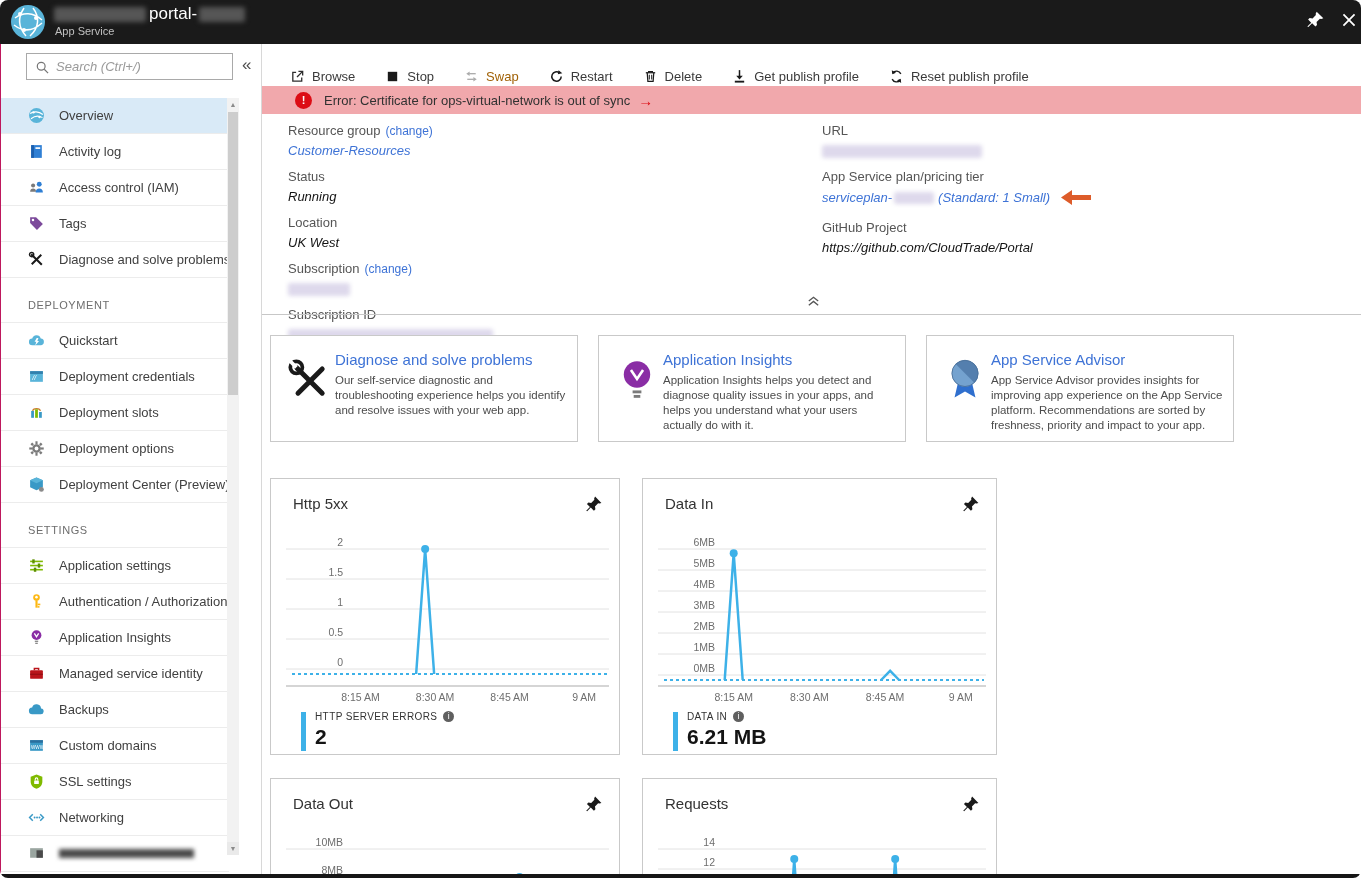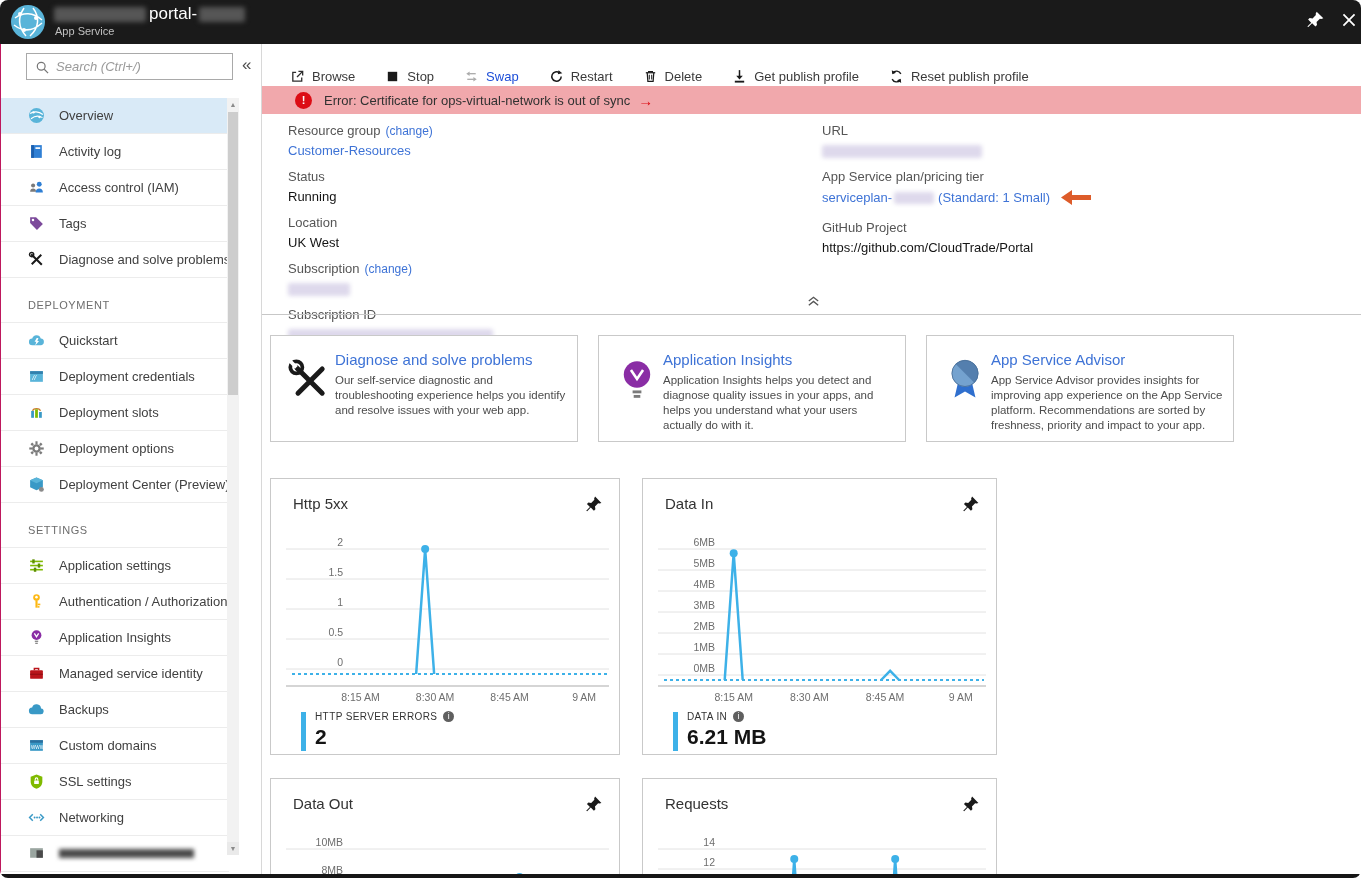--- a/index.html
+++ b/index.html
@@ -33,35 +33,35 @@
   .scrollbar { position:absolute; right:22px; top:54px; bottom:23px; width:12px; background:#f2f2f2; }
   .sb-arrow { position:absolute; left:0; width:12px; height:13px; font-size:7px; color:#8b8b8b; text-align:center; line-height:13px; }
   .sb-arrow.up { top:0; }
   .sb-arrow.down { bottom:0; background:#eaeaea; }
   .sb-thumb { position:absolute; left:1px; right:1px; top:14px; height:283px; background:#cdcdcd; }
 
   
   #main { position:absolute; left:262px; top:44px; right:0; bottom:0; overflow:hidden; background:#fff; }
   #toolbar { position:absolute; top:0; left:0; right:0; height:40px; display:flex; align-items:flex-end; padding-left:28px; gap:30px; }
   .tb-btn { display:flex; align-items:center; gap:7px; font-size:13px; color:#3a3a3a; cursor:pointer; white-space:nowrap; }
-  .tb-btn.disabled { color:#1d4ed8; }
+  .tb-btn.disabled { color:#a16207; }
   .tb-btn svg { width:15px; height:15px; }
 
   #banner { position:absolute; top:42px; left:0; right:0; height:28px; display:flex; align-items:center; font-size:13px; color:#313131; }
   .err-icon { width:17px; height:17px; border-radius:50%; color:#fff; font-weight:bold; font-size:11px; display:flex; align-items:center; justify-content:center; margin:0 12px 0 33px; flex:none; }
   .err-arrow { font-weight:bold; font-size:15px; margin-left:8px; }
 
   #essentials { position:absolute; top:71px; left:0; right:0; height:200px; }
   .ess-col { position:absolute; top:6px; }
   .ess-col.left { left:26px; width:500px; }
   .ess-col.right { left:560px; width:520px; }
   .field { margin-bottom:9px; }
   .f-label { font-size:13px; color:#555; line-height:20px; }
   .change { font-size:12px; margin-left:5px; }
-  .f-value { font-size:13px; color:#141414; line-height:15px; margin-top:2px; }
+  .f-value { font-size:13px; color:#141414; line-height:15px; margin-top:2px;font-style:italic; }
   .blur { background:#ded9ec; border-radius:2px; filter:blur(2px); height:13px; margin-top:4px; }
   .blur-inline { display:inline-block; height:12px; vertical-align:middle; background:#ded9ec; filter:blur(2px); border-radius:2px; margin:0 4px 2px 2px; }
   .pointer-arrow { display:inline-block; vertical-align:middle; margin-left:10px; }
   .collapse-chev { position:absolute; top:249px; left:544px; width:15px; height:15px; cursor:pointer; }
   .ess-divider { position:absolute; top:270px; left:0; right:0; border-top:1px solid #c7c7c7; }
 
   .icard { position:absolute; top:291px; width:308px; height:107px; border:1px solid #c9c9c9; background:#fff; }
   .icard .ic { position:absolute; left:16px; top:20px; width:46px; height:52px; }
   .icard .ic svg { width:44px; height:48px; }
   .icard .tt { position:absolute; left:64px; top:15px; font-size:15px; cursor:pointer; }

